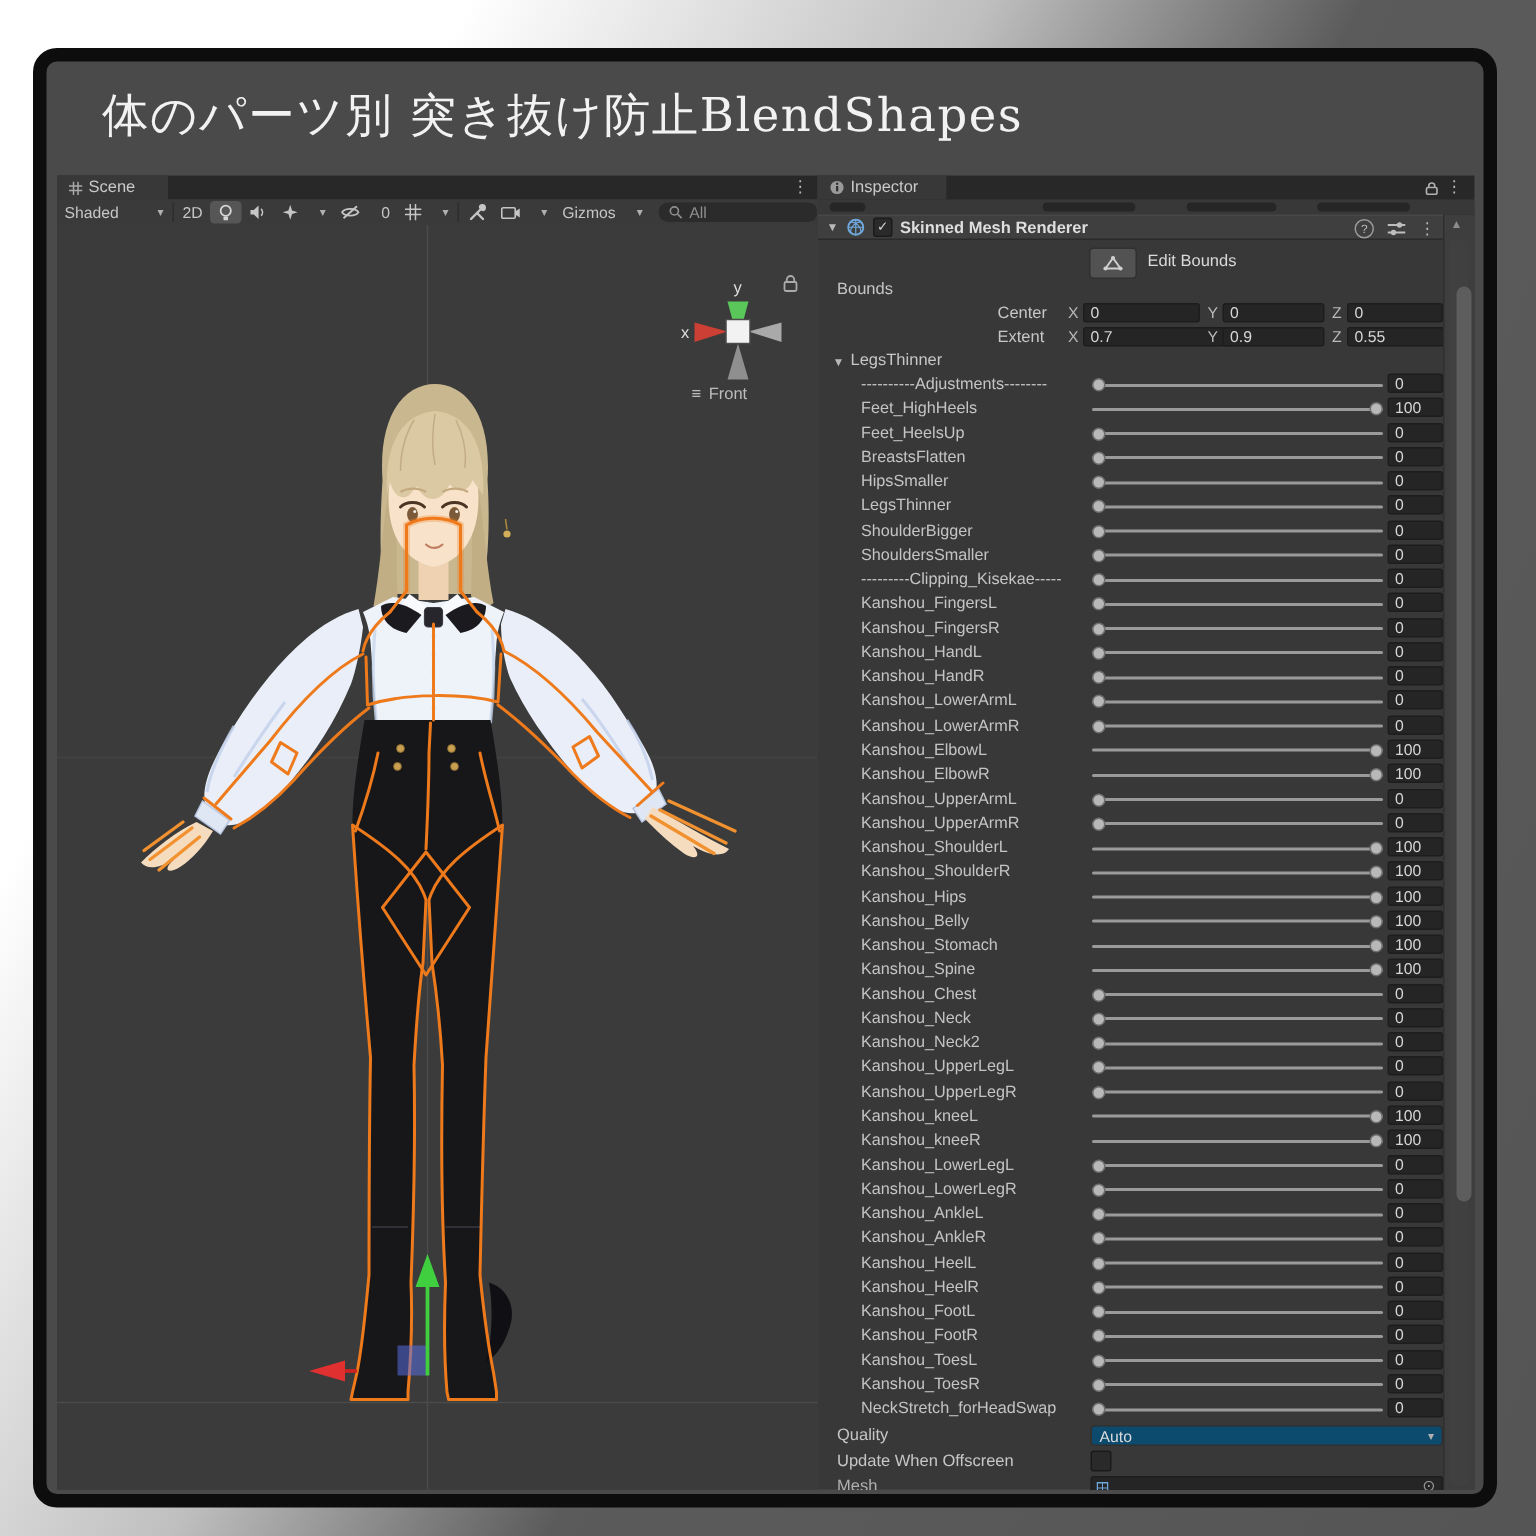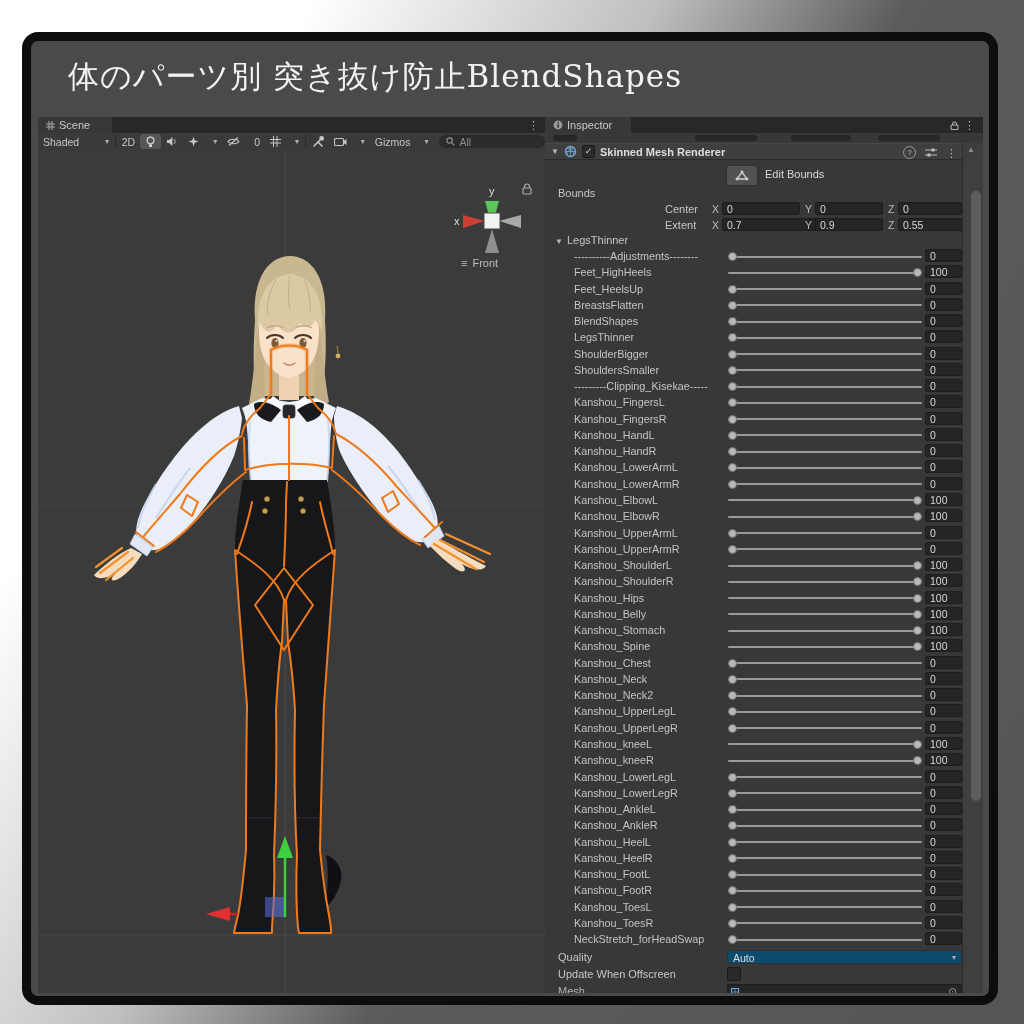--- a/index.html
+++ b/index.html
@@ -397,21 +397,21 @@
 
   <div class="bs-row">
     <span class="bs-label">BreastsFlatten</span>
     <div class="bs-track">
       <div class="bs-knob" style="left: 0px;"></div>
     </div>
     <div class="bs-val">0</div>
   </div>
 
   <div class="bs-row">
-    <span class="bs-label">BlendShapes</span>
+    <span class="bs-label">HipsSmaller</span>
     <div class="bs-track">
       <div class="bs-knob" style="left: 0px;"></div>
     </div>
     <div class="bs-val">0</div>
   </div>
 
   <div class="bs-row">
     <span class="bs-label">LegsThinner</span>
     <div class="bs-track">
       <div class="bs-knob" style="left: 0px;"></div>

